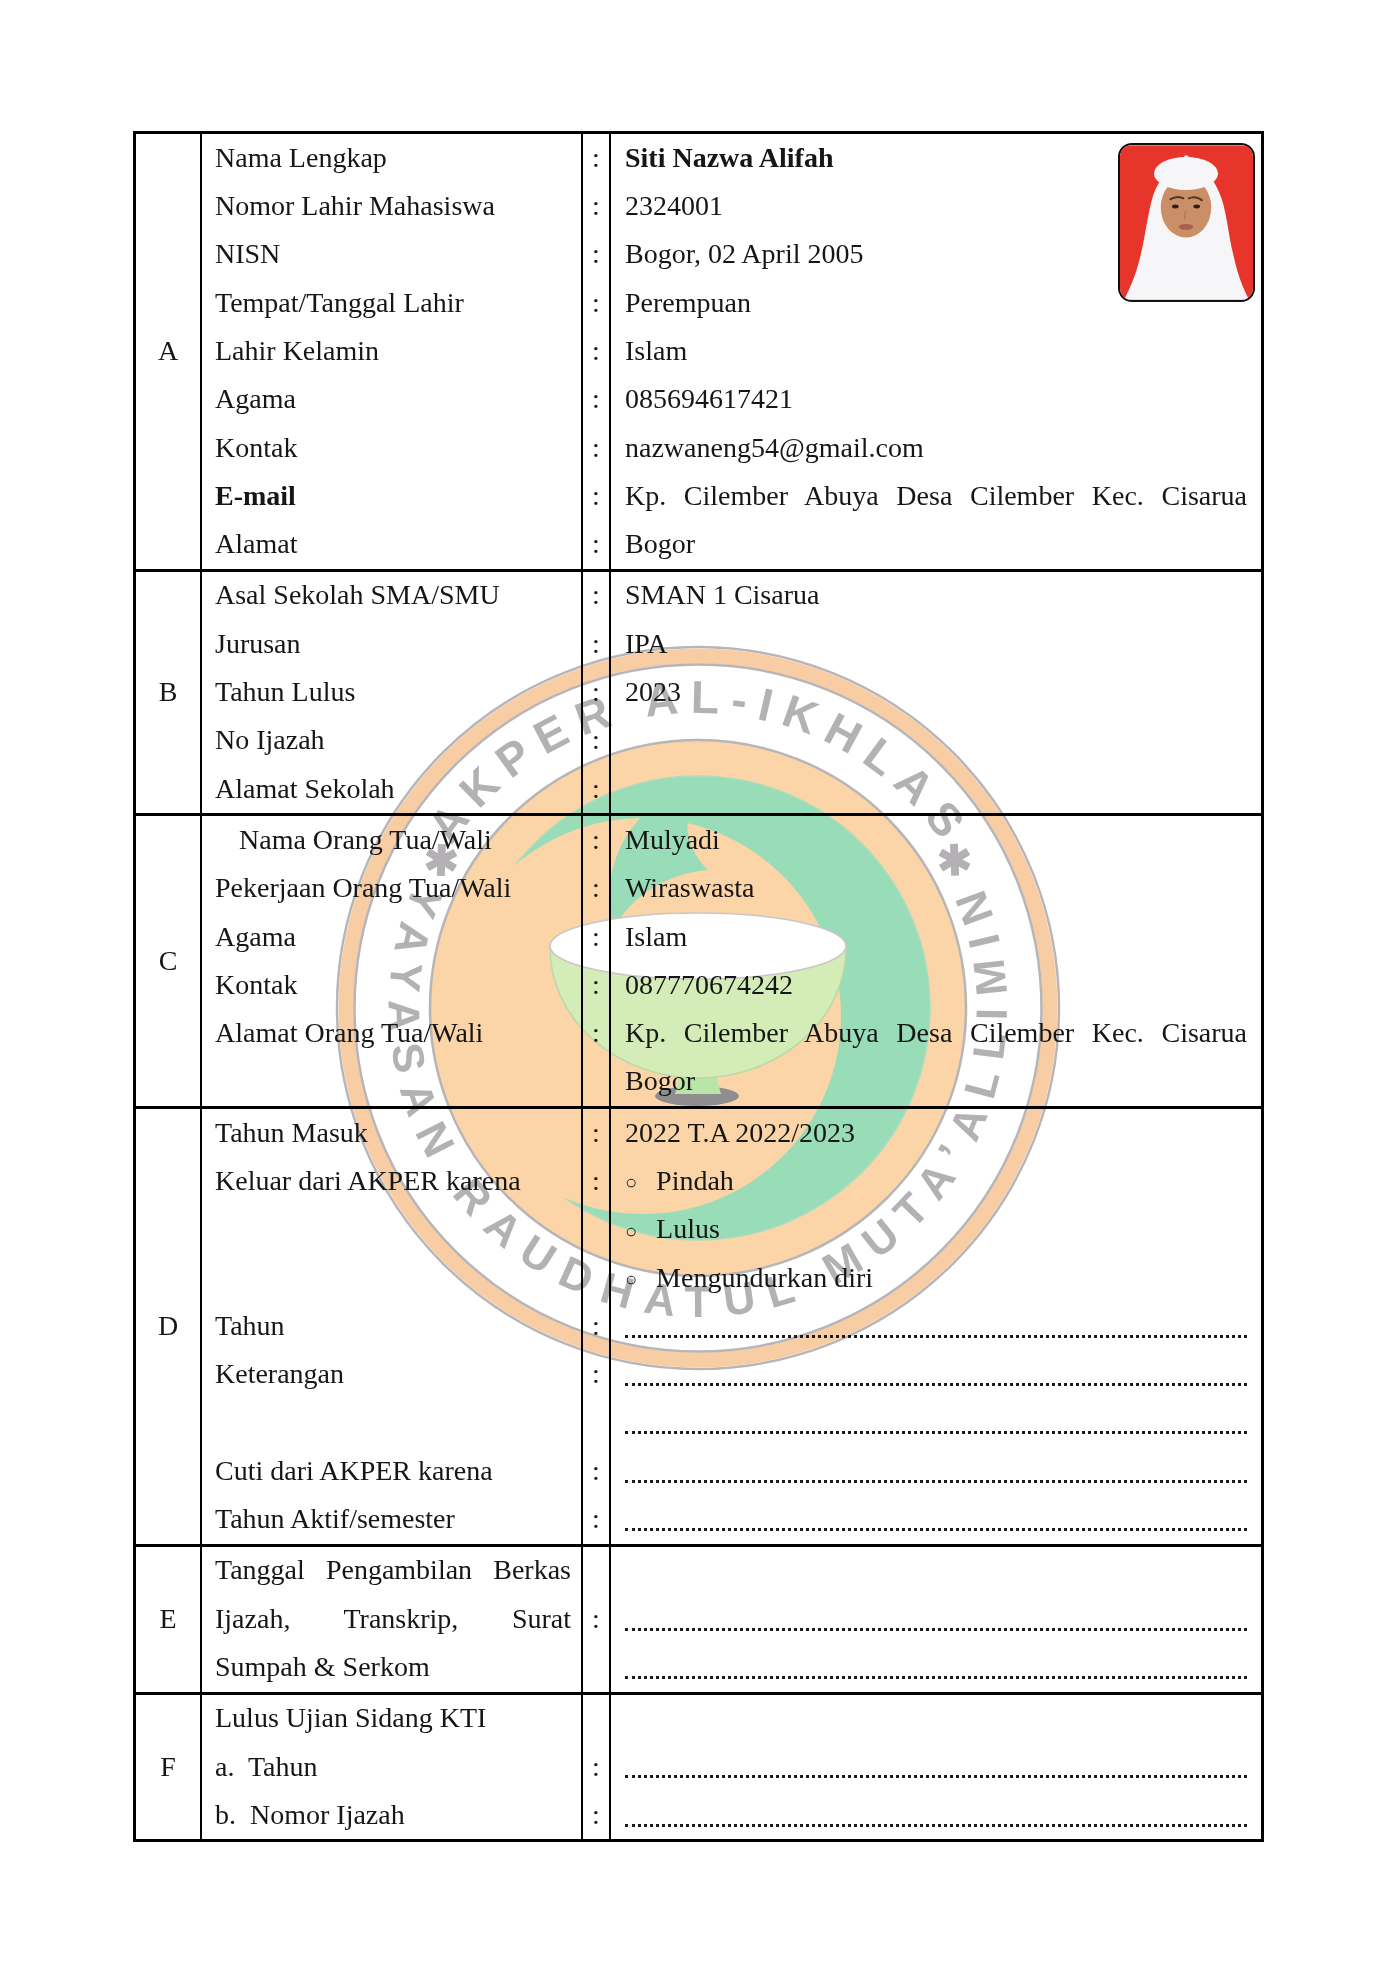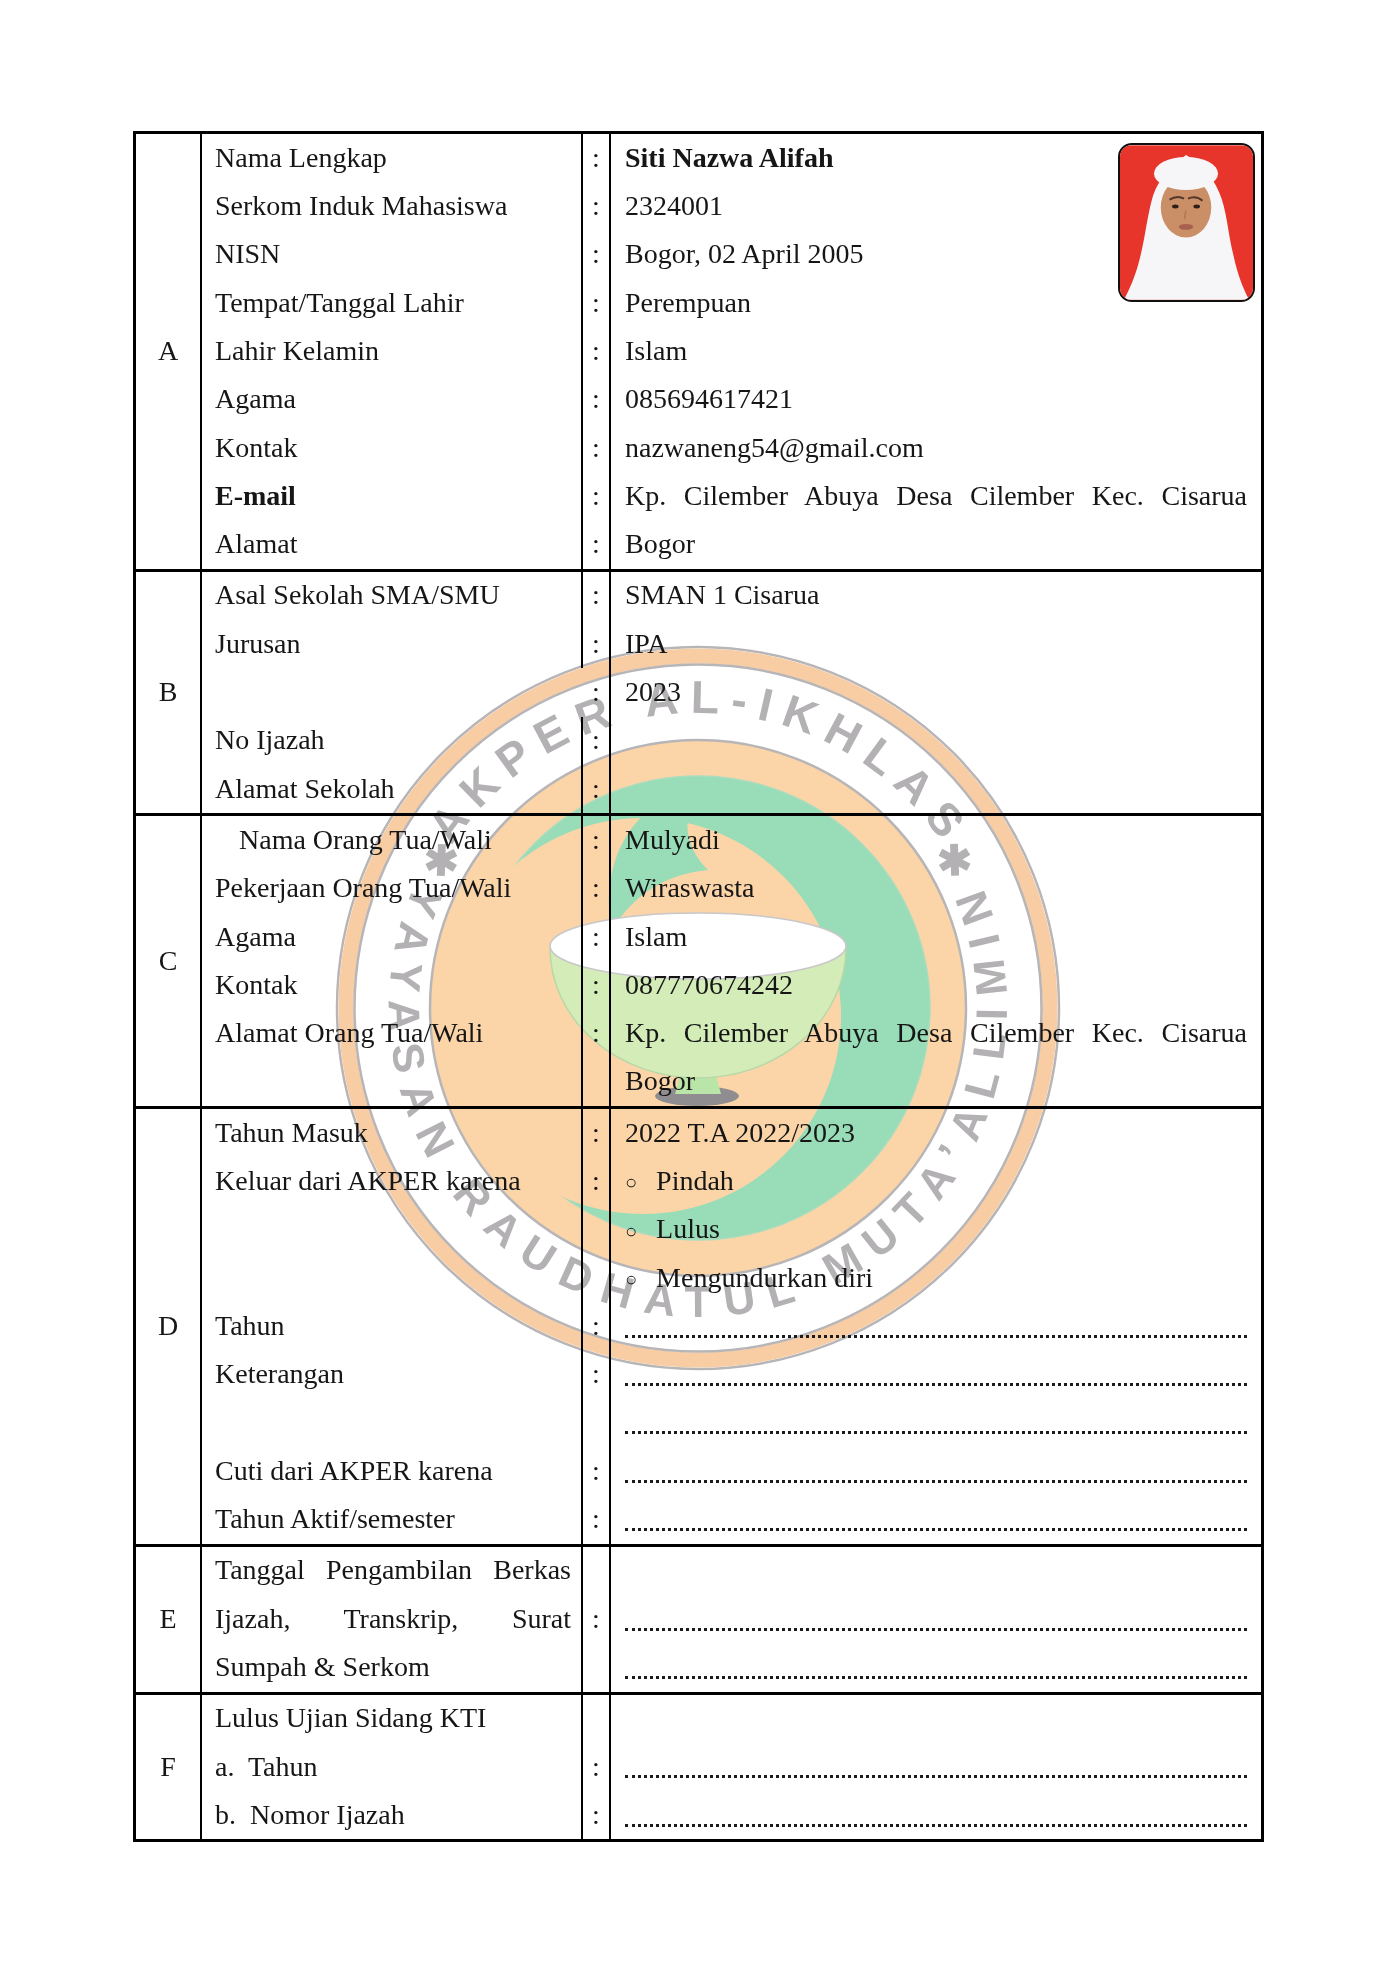--- a/index.html
+++ b/index.html
@@ -64,21 +64,21 @@
       <div class="sec">
         <div class="cell letter" style="grid-row: 1 / span 9;">A</div>
         <div class="cell lab" style="grid-row: 1;">
           <span class="t">Nama Lengkap</span>
         </div>
         <div class="cell colc" style="grid-row: 1;">:</div>
         <div class="cell valc" style="grid-row: 1;">
           <span class="t b">Siti Nazwa Alifah</span>
         </div>
         <div class="cell lab" style="grid-row: 2;">
-          <span class="t">Serkom Induk Mahasiswa</span>
+          <span class="t">Nomor Lahir Mahasiswa</span>
         </div>
         <div class="cell colc" style="grid-row: 2;">:</div>
         <div class="cell valc" style="grid-row: 2;">
           <span class="t">2324001</span>
         </div>
         <div class="cell lab" style="grid-row: 3;">
           <span class="t">NISN</span>
         </div>
         <div class="cell colc" style="grid-row: 3;">:</div>
         <div class="cell valc" style="grid-row: 3;">
@@ -135,20 +135,23 @@
         <div class="cell colc" style="grid-row: 1;">:</div>
         <div class="cell valc" style="grid-row: 1;">
           <span class="t">SMAN 1 Cisarua</span>
         </div>
         <div class="cell lab" style="grid-row: 2;">
           <span class="t">Jurusan</span>
         </div>
         <div class="cell colc" style="grid-row: 2;">:</div>
         <div class="cell valc" style="grid-row: 2;">
           <span class="t">IPA</span>
+        </div>
+        <div class="cell lab" style="grid-row: 3;">
+          <span class="t">Tahun Lulus</span>
         </div>
         <div class="cell colc" style="grid-row: 3;">:</div>
         <div class="cell valc" style="grid-row: 3;">
           <span class="t">2023</span>
         </div>
         <div class="cell lab" style="grid-row: 4;">
           <span class="t">No Ijazah</span>
         </div>
         <div class="cell colc" style="grid-row: 4;">:</div>
         <div class="cell valc" style="grid-row: 4;"></div>

